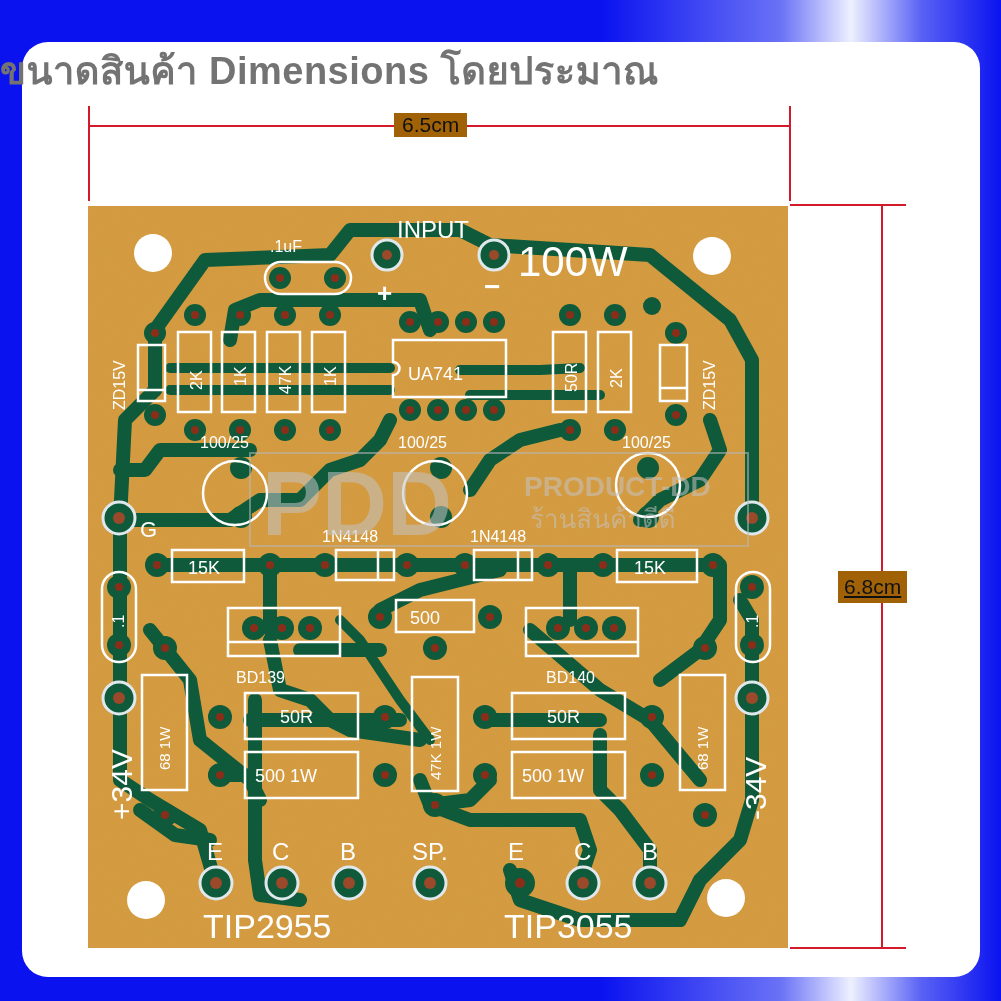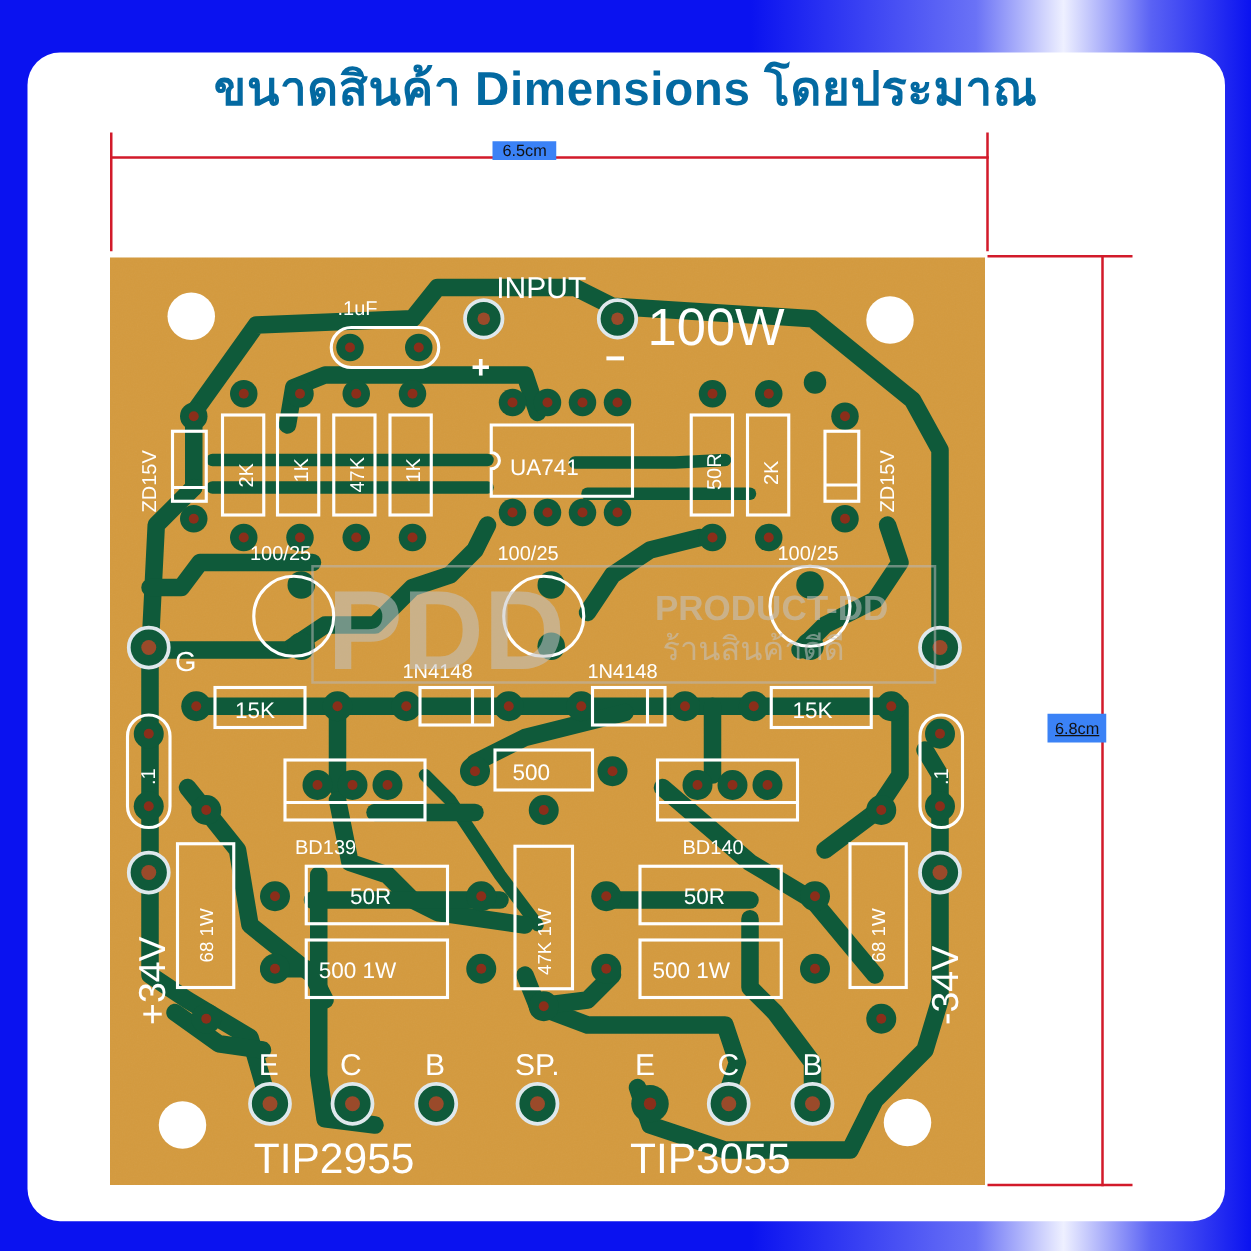--- a/index.html
+++ b/index.html
@@ -1,22 +1,22 @@
 <!DOCTYPE html>
 <html><head>
 <meta charset="utf-8">
 <style>
   html,body{margin:0;padding:0;}
   body{width:1001px;height:1001px;overflow:hidden;position:relative;
     background:linear-gradient(90deg,#0a12f0 0%,#0a12f0 60%,#6a72f6 78%,#eef0ff 85%,#5a62f4 92%,#0a12f0 100%);
     font-family:"Liberation Sans",sans-serif;}
   .panel{position:absolute;left:22px;top:42px;width:958px;height:935px;background:#fff;border-radius:26px;}
-  .title{position:absolute;left:0;width:1001px;top:40px;text-align:center;font-weight:bold;font-size:38px;color:#0369a1;letter-spacing:0.5px;}
+  .title{position:absolute;left:0;width:1001px;top:40px;font-weight:bold;font-size:38px;color:#737373;letter-spacing:0.5px;}
   .dim-line{position:absolute;background:#d21a2a;}
-  .dim-label{position:absolute;font-size:13px;color:#111;background:#3b82f6;padding:0 8px;}
+  .dim-label{position:absolute;font-size:21px;color:#111;background:#a16207;padding:0 8px;}
   svg{position:absolute;left:0;top:0;}
 </style>
 </head>
 <body>
 
 <div class="panel"></div>
 <div class="title">ขนาดสินค้า Dimensions โดยประมาณ</div>
 
 <div>
   <div class="dim-line" style="left:88px;top:106px;width:2px;height:95px;"></div>

